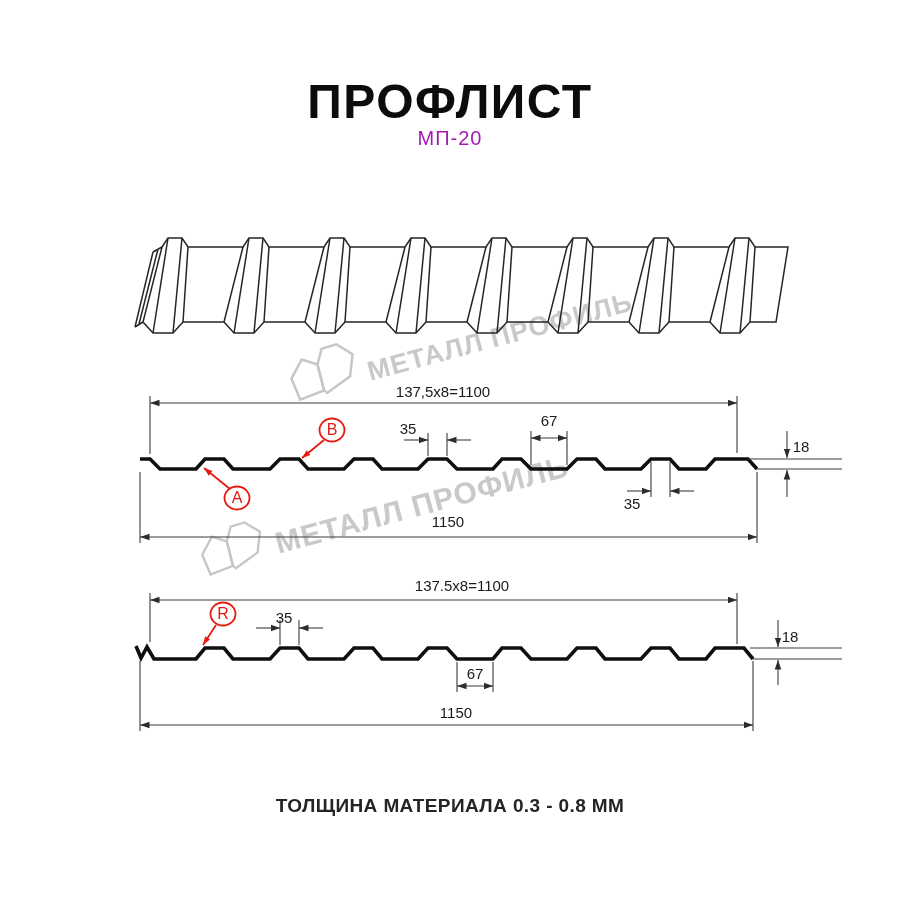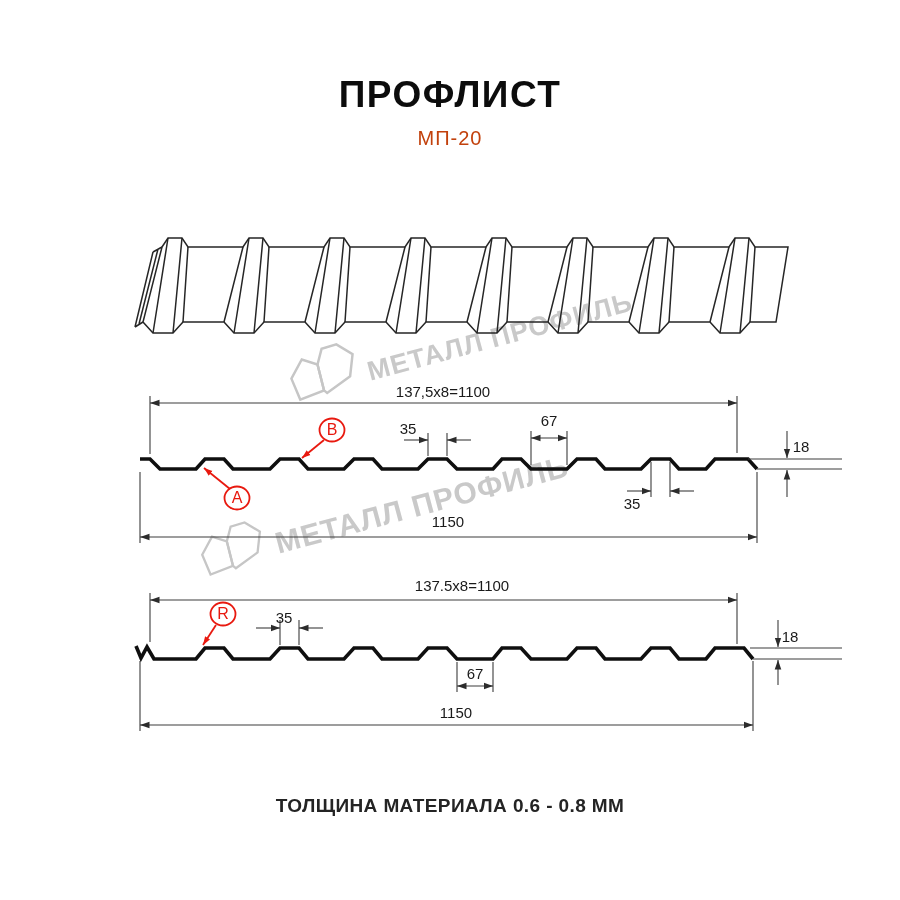--- a/index.html
+++ b/index.html
@@ -1,21 +1,21 @@
 <!DOCTYPE html>
 <html><head>
 <meta charset="utf-8">
 <style>
   html,body{margin:0;padding:0;background:#fff;}
   .stage{position:relative;width:900px;height:900px;background:#ffffff;overflow:hidden;
          font-family:"Liberation Sans",sans-serif;}
   .title{position:absolute;left:0;top:74px;width:100%;text-align:center;
-         font-size:37px;font-weight:800;letter-spacing:1.5px;color:#0c0c0c;}
+         font-size:48px;font-weight:800;letter-spacing:1.5px;color:#0c0c0c;}
   .subtitle{position:absolute;left:0;top:127px;width:100%;text-align:center;
-         font-size:20px;font-weight:500;letter-spacing:1px;color:#c2410c;}
+         font-size:20px;font-weight:500;letter-spacing:1px;color:#a21caf;}
   .footer{position:absolute;left:0;top:795px;width:100%;text-align:center;
          font-size:19px;font-weight:600;letter-spacing:.4px;color:#242424;}
   .art{position:absolute;left:0;top:0;width:900px;height:900px;z-index:3;}
   .lbl{position:absolute;transform:translate(-50%,-50%);font-size:15px;color:#1a1a1a;
        white-space:nowrap;z-index:4;}
   .red-letter{color:#e8190f;font-size:16px;font-weight:400;}
   .wm-text{position:absolute;z-index:1;font-size:30px;font-weight:bold;letter-spacing:1px;
        color:#c9c9c9;white-space:nowrap;transform:rotate(-15deg);transform-origin:left center;}
   .wm-text-1{left:368px;top:357px;font-size:27px;}
   .wm-text-2{left:276px;top:527px;}
@@ -125,14 +125,14 @@
   <span class="lbl red-letter" style="left:237px;top:498px;">A</span>
   <span class="lbl red-letter" style="left:332px;top:430px;">B</span>
 
   <span class="lbl" style="left:450px;top:585px;margin-left:12px;">137.5x8=1100</span>
   <span class="lbl" style="left:284px;top:617px;">35</span>
   <span class="lbl" style="left:475px;top:673px;">67</span>
   <span class="lbl" style="left:790px;top:636px;">18</span>
   <span class="lbl" style="left:456px;top:712px;">1150</span>
   <span class="lbl red-letter" style="left:223px;top:614px;">R</span>
 
-  <div class="footer">ТОЛЩИНА МАТЕРИАЛА 0.6 - 0.8 ММ</div>
+  <div class="footer">ТОЛЩИНА МАТЕРИАЛА 0.3 - 0.8 ММ</div>
 </div>
 
 </body></html>

